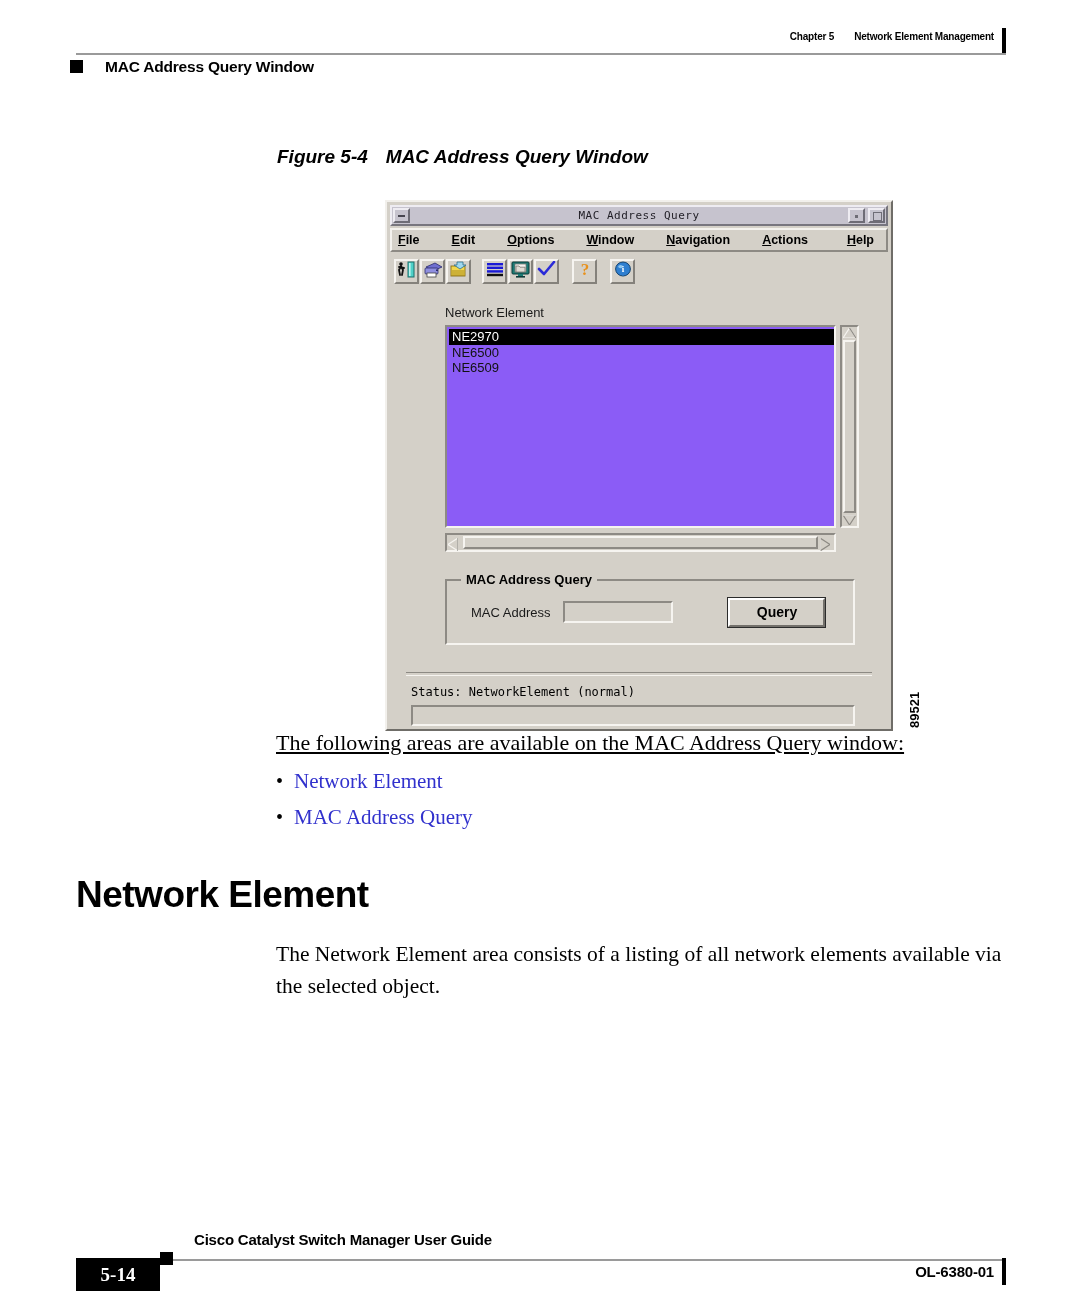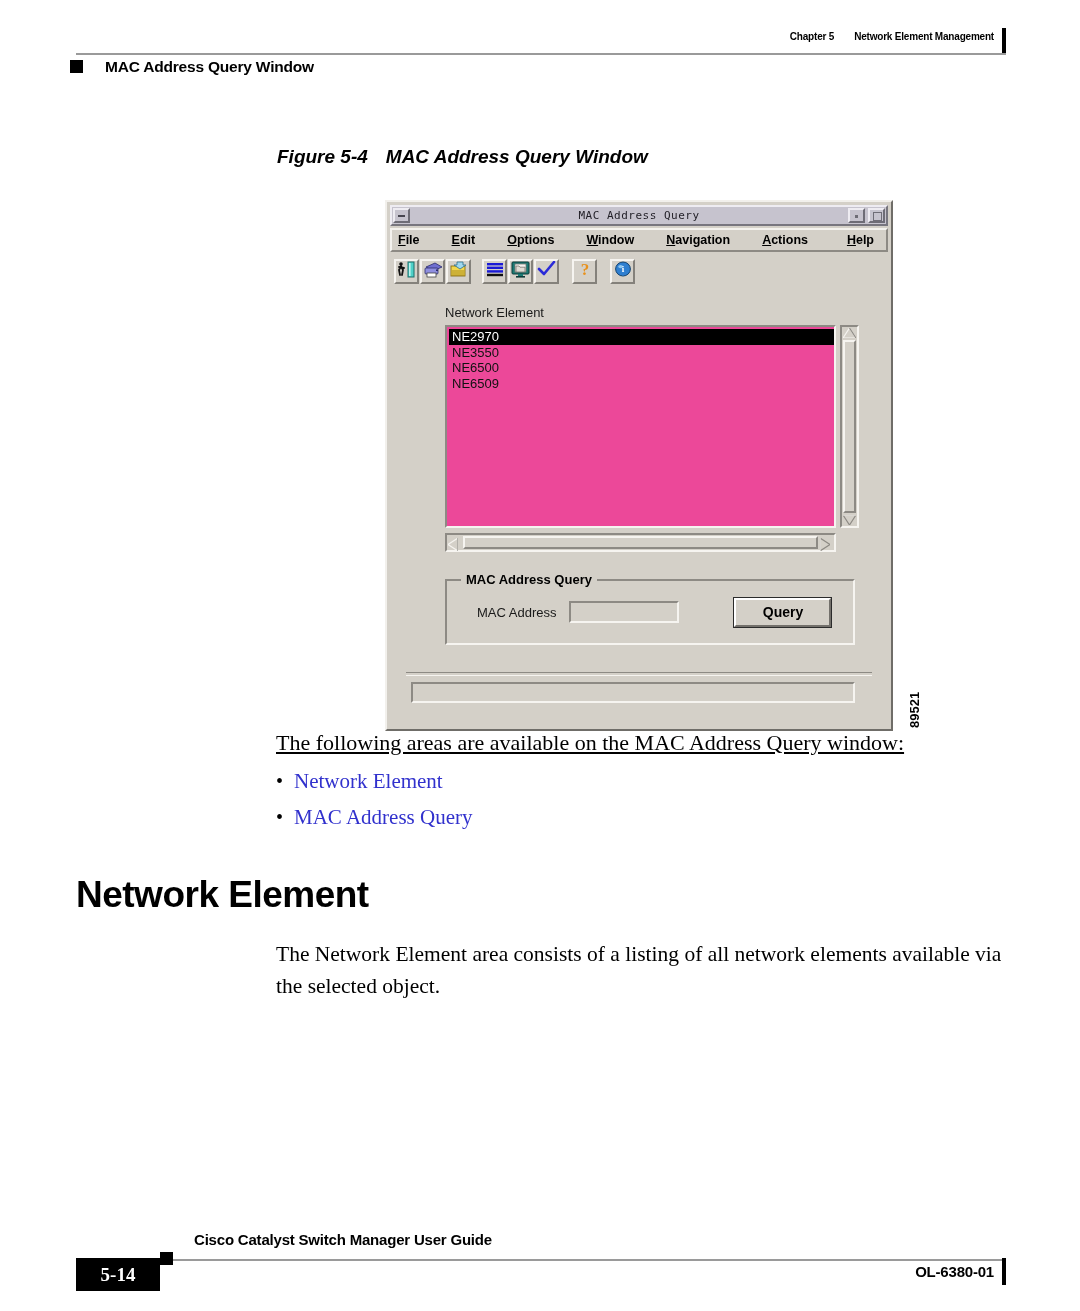--- a/index.html
+++ b/index.html
@@ -241,21 +241,21 @@
   .list-wrap {
     margin-left: 44px;
     margin-top: 5px;
     margin-right: 18px;
     position: relative;
     display: flex;
   }
   .listbox {
     flex: 1;
     height: 203px;
-    background: #ec4899;
+    background: #8b5cf6;
     border-top: 2px solid #8d8a84;
     border-left: 2px solid #8d8a84;
     border-right: 2px solid #f6f4f0;
     border-bottom: 2px solid #f6f4f0;
     box-sizing: border-box;
     padding: 2px 0 0 2px;
     overflow: hidden;
   }
   .list-item {
     font-family: "Liberation Sans", sans-serif;
@@ -350,21 +350,21 @@
     font-family: "Liberation Sans", sans-serif;
     font-weight: bold;
     font-size: 13px;
     color: #000;
     white-space: nowrap;
   }
   .gb-body {
     display: flex;
     align-items: center;
     height: 100%;
-    padding-left: 30px;
+    padding-left: 24px;
     border-radius: 20px;
   }
   .mac-label {
     font-family: "Liberation Sans", sans-serif;
     font-size: 13px;
     color: #1a1a1a;
     margin-right: 13px;
   }
   .mac-field {
     width: 110px;
@@ -667,21 +667,20 @@
     </div>
   </div>
 
   <div class="content">
 
     <div class="ne-label">Network Element</div>
 
     <div class="list-wrap">
       <div class="listbox">
         <div class="list-item selected">NE2970</div>
-        <div class="list-item">NE3550</div>
         <div class="list-item">NE6500</div>
         <div class="list-item">NE6509</div>
       </div>
       <div class="vscroll">
         <div class="tri">
           <svg width="13" height="10" viewBox="0 0 13 10">
               <path d="M6.5 0 L13 10 L0 10 Z" fill="#d4d0c8" stroke="#f6f4f0" stroke-width="1.2"></path>
               <path d="M6.5 0 L13 10" stroke="#8d8a84" stroke-width="1.2" fill="none"></path>
             </svg>
         </div>
@@ -714,20 +713,21 @@
     <div class="groupbox">
       <div class="gb-title">MAC Address Query</div>
       <div class="gb-body">
         <div class="mac-label">MAC Address</div>
         <div class="mac-field"></div>
         <div class="query-btn">Query</div>
       </div>
     </div>
 
     <div class="status-sep"></div>
+    <div class="status-text">Status: NetworkElement (normal)</div>
     <div class="status-field"></div>
   </div>
 </div>
 
 <div class="fig-id">
   <span>89521</span>
 </div>
 
 <div class="intro">The following areas are available on the MAC Address Query window:</div>
 

